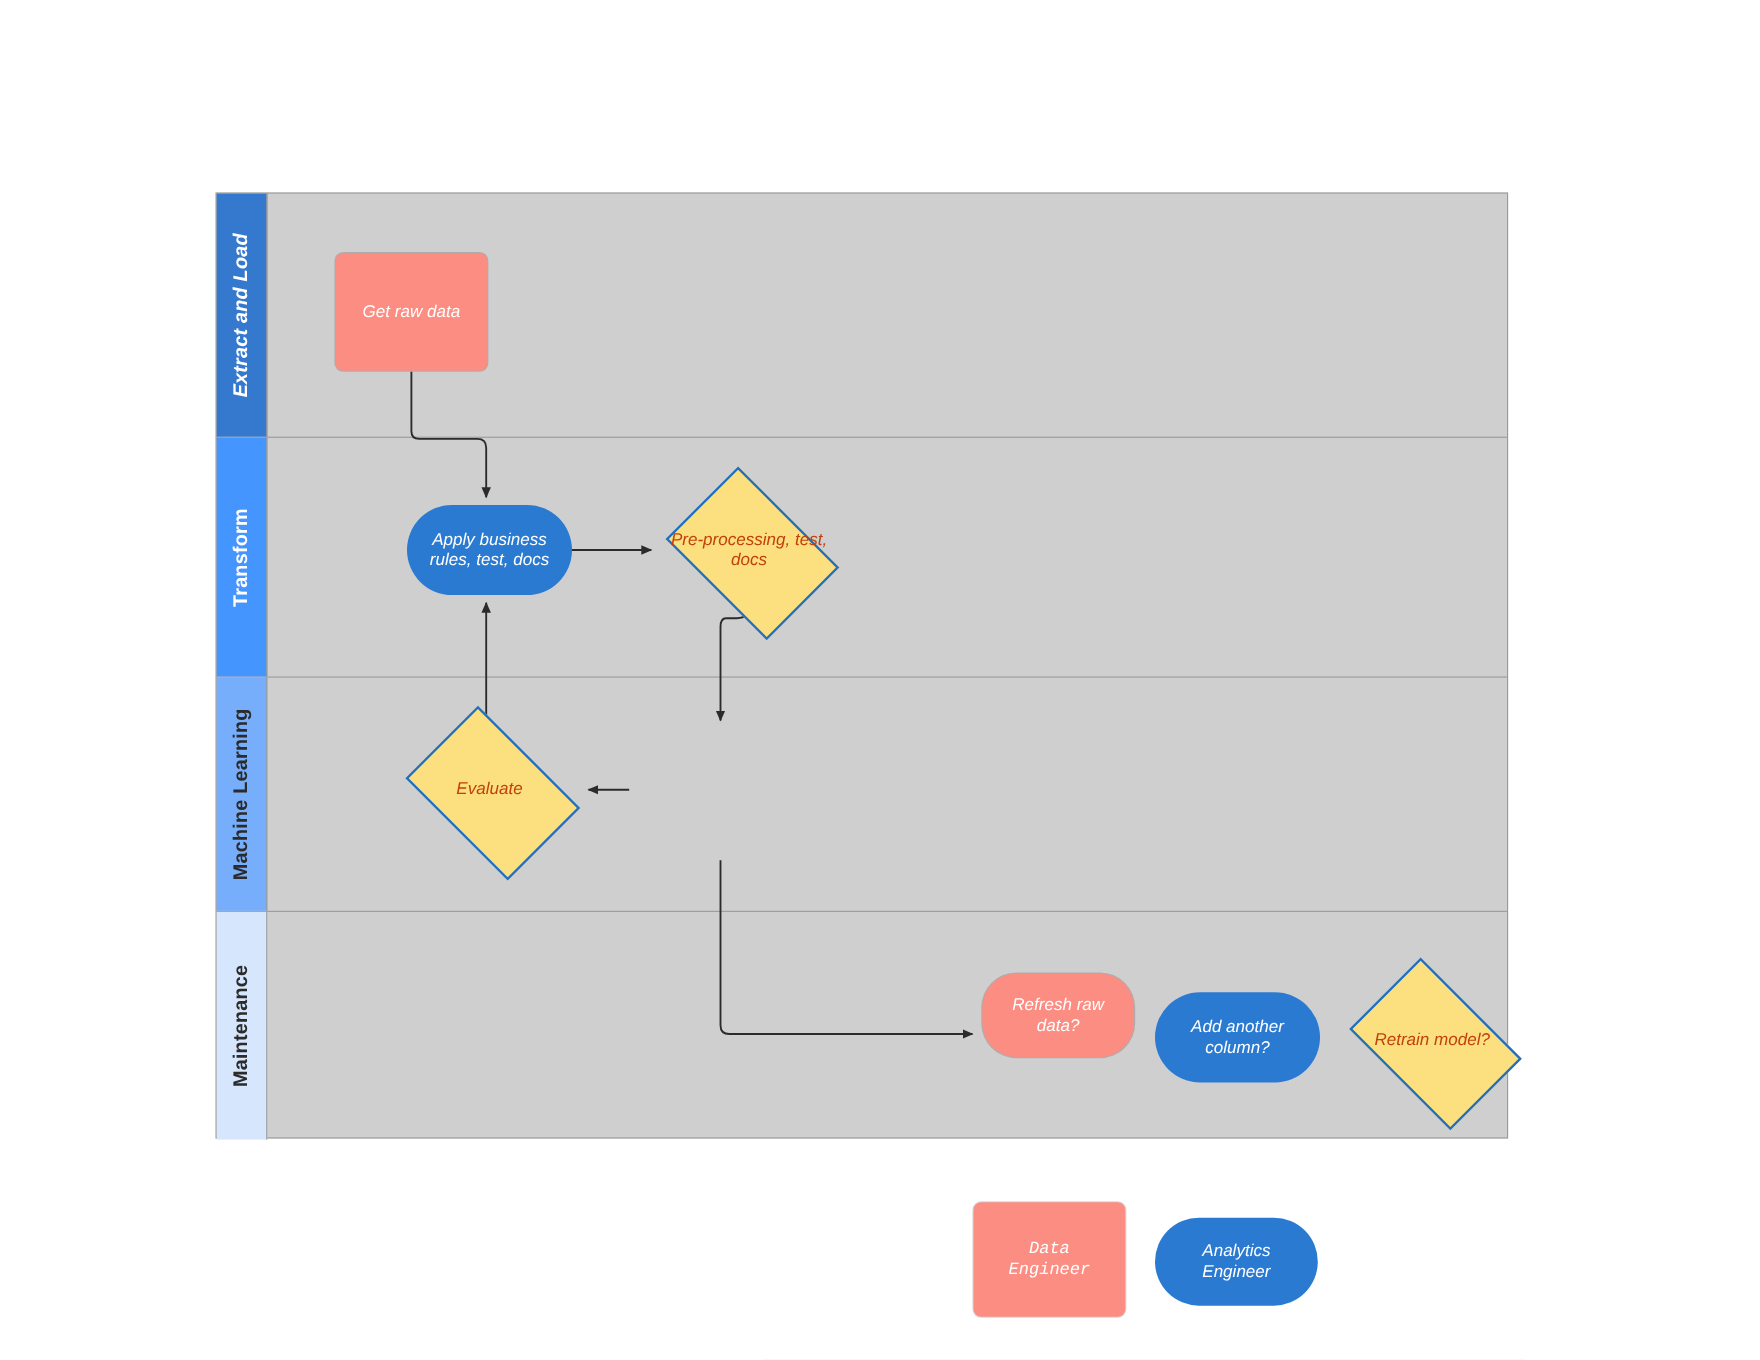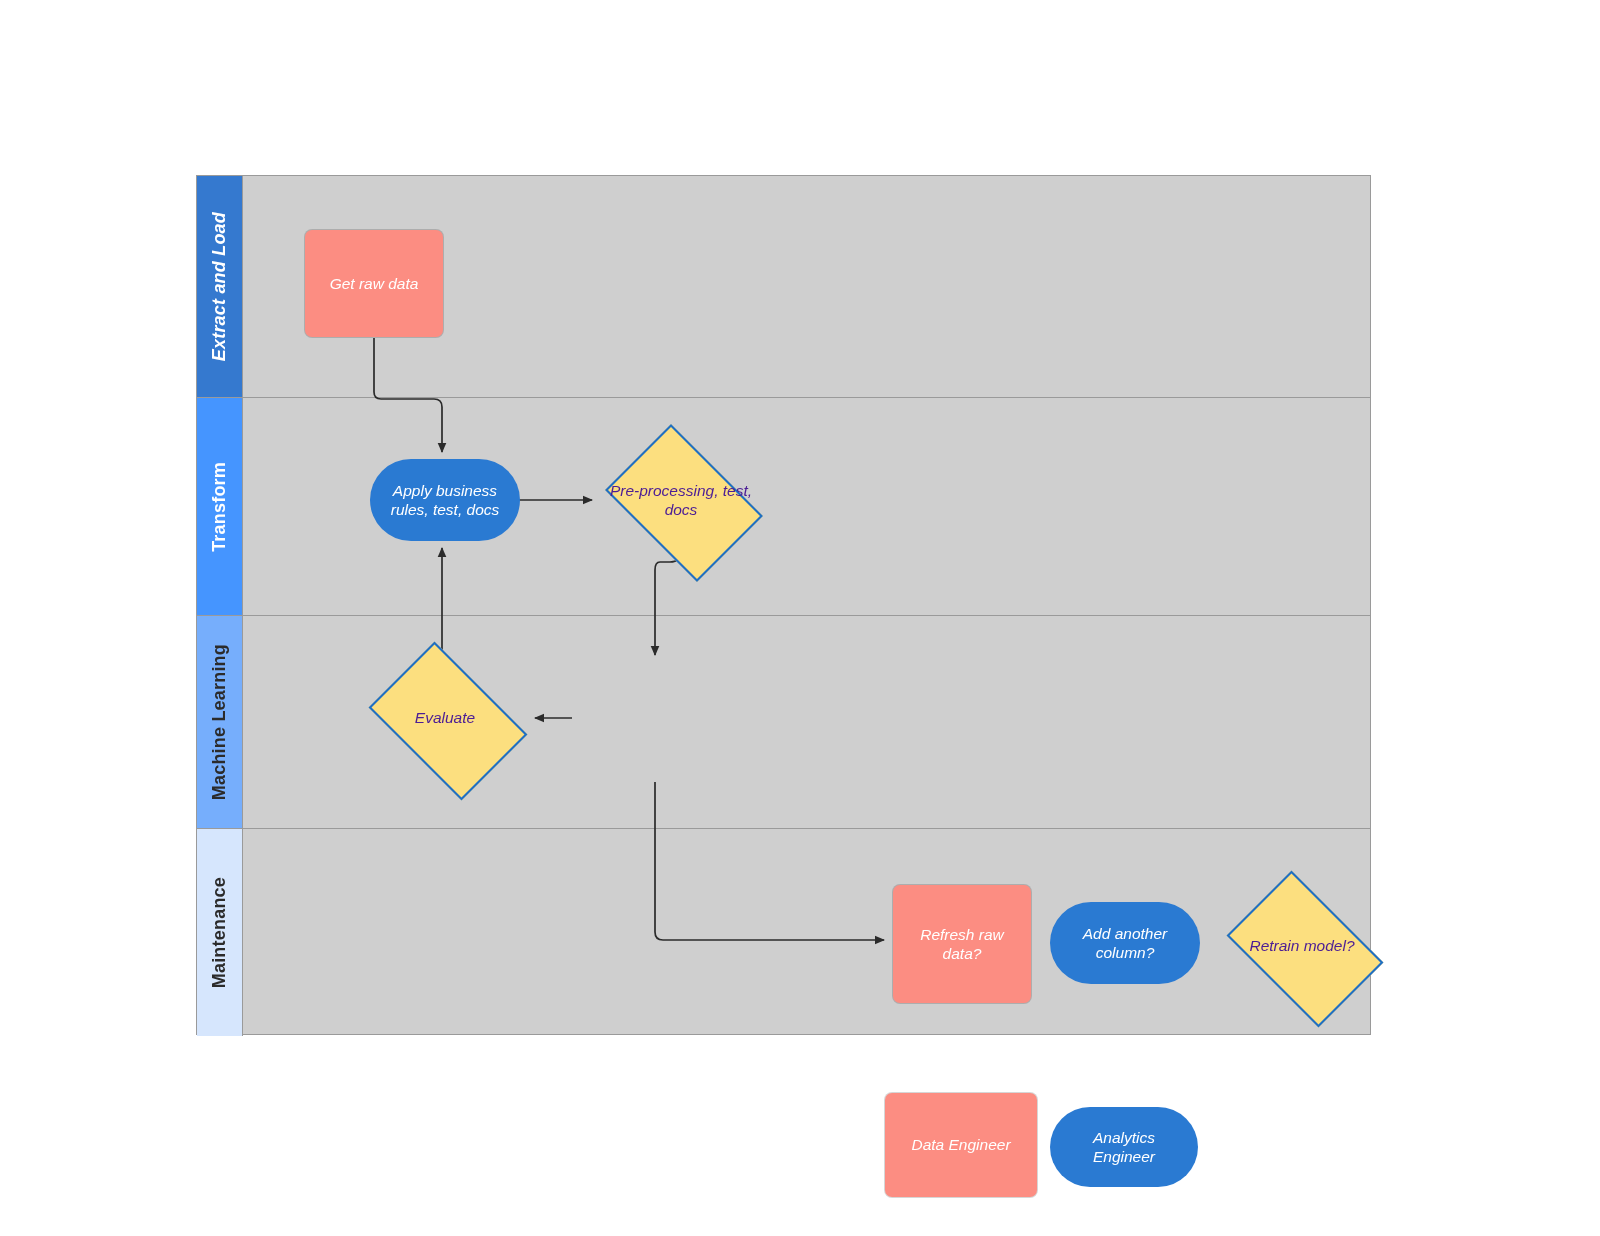--- a/index.html
+++ b/index.html
@@ -26,21 +26,21 @@
   .lane-body{position:absolute;left:46px;top:0;right:0;height:100%;}
 
   
   .node{position:absolute;box-sizing:border-box;
         display:flex;align-items:center;justify-content:center;text-align:center;
         font-style:italic;font-size:15.5px;line-height:1.25;z-index:5;}
 
   .shape-rect{background:#fc8d82;color:#ffffff;border-radius:7px;
               box-shadow:0 0 0 1px rgba(0,0,0,.16);}
   .shape-pill{background:#2a7ad2;color:#ffffff;border-radius:999px;font-style:italic;}
-  .shape-diamond{color:#4c1d95;background:transparent;font-style:italic;}
+  .shape-diamond{color:#c2410c;background:transparent;font-style:italic;}
 
   .shape-diamond .dia-bg{position:absolute;left:0;top:0;width:100%;height:100%;
         background:#fcdf7f;border:3px solid #1f6fc4;
         transform:rotate(45deg) scale(.7071);transform-origin:center;}
   .shape-diamond .dia-txt{position:relative;z-index:2;padding:0 6px;}
 
   .node .txt{position:relative;z-index:2;padding:0 10px;}
 
   
   svg.links{position:absolute;left:0;top:0;width:1600px;height:1236px;
@@ -118,36 +118,36 @@
     <span class="dia-bg"></span>
     <span class="dia-txt">Pre-processing, test, docs</span>
   </div>
 
   <div class="node shape-diamond" style="left:355px;top:655px;width:180px;height:126px;">
     <span class="dia-bg"></span>
     <span class="dia-txt">Evaluate</span>
   </div>
 
 
-  <div class="node shape-rect" style="left:893px;top:885px;width:138px;height:118px;">
+  <div class="node shape-rect" style="left:893px;top:885px;width:138px;height:76px;border-radius:31px;">
     <span class="txt">Refresh raw data?</span>
   </div>
 
   <div class="node shape-pill" style="left:1050px;top:902px;width:150px;height:82px;">
     <span class="txt">Add another column?</span>
   </div>
 
   <div class="node shape-diamond" style="left:1213px;top:884px;width:178px;height:124px;">
     <span class="dia-bg"></span>
     <span class="dia-txt">Retrain model?</span>
   </div>
 
   <div class="legend">
 
-    <div class="node shape-rect" style="left:5px;top:0px;width:152px;height:104px;">
+    <div class="node shape-rect" style="left:5px;top:0px;width:138px;height:104px;font-family:Liberation Mono, monospace;">
       <span class="txt">Data Engineer</span>
     </div>
 
     <div class="node shape-pill" style="left:170px;top:14px;width:148px;height:80px;">
       <span class="txt">Analytics Engineer</span>
     </div>
 
   </div>
 
 </div>

